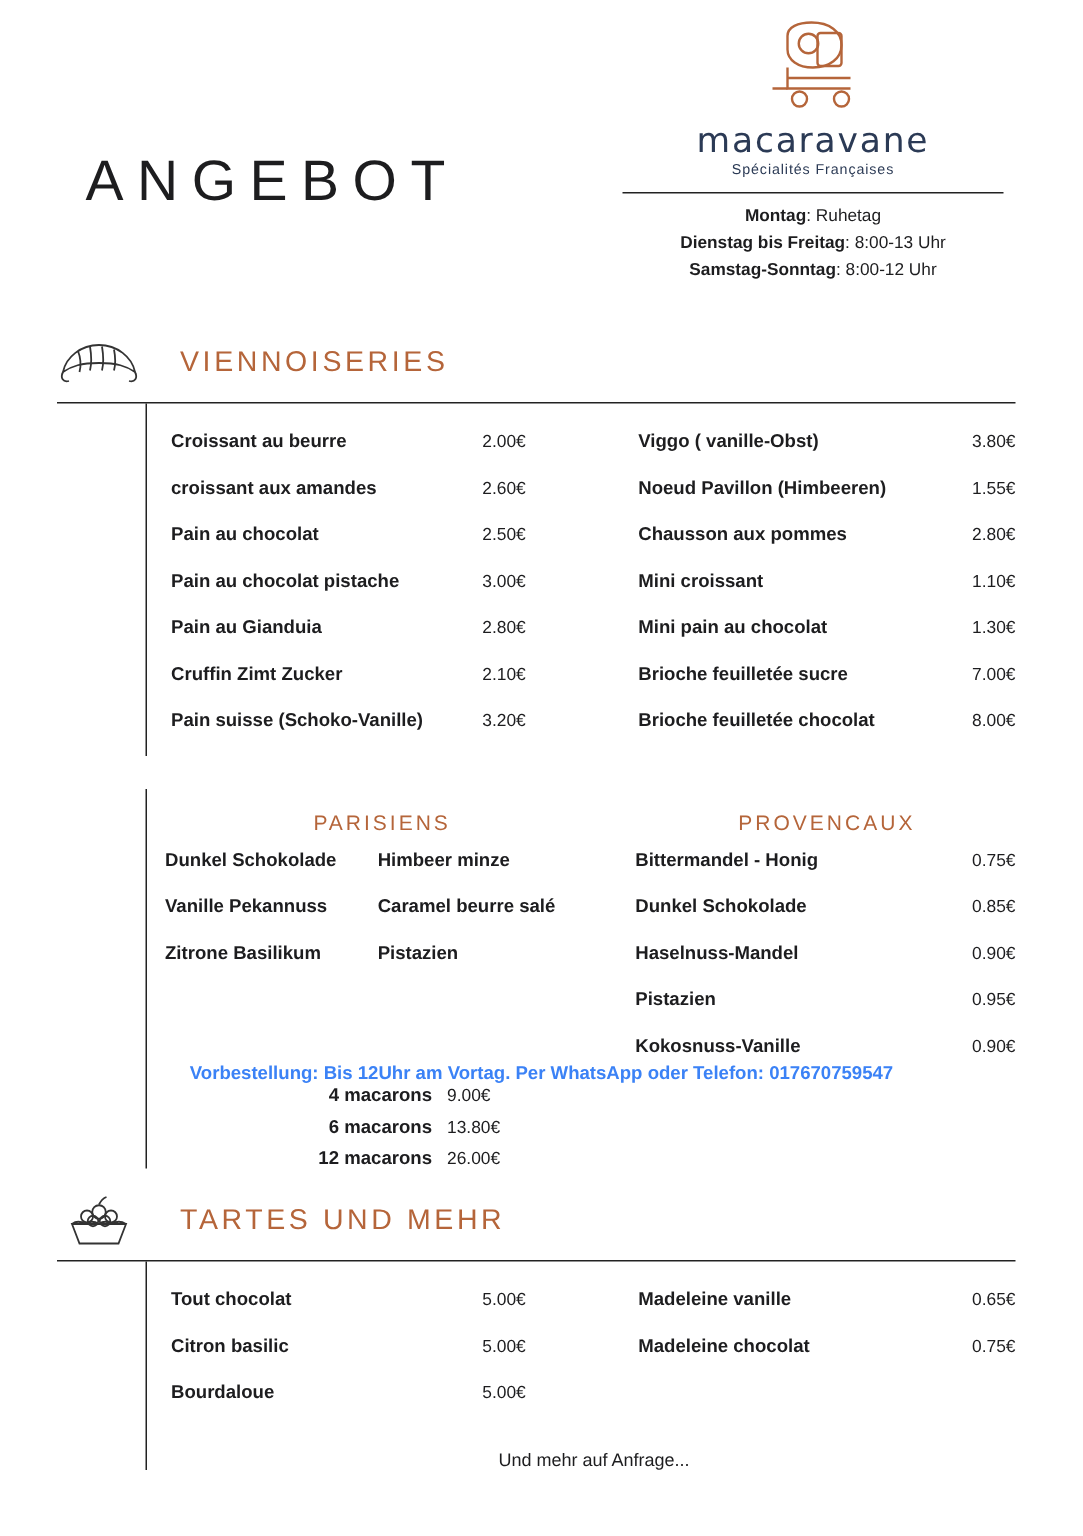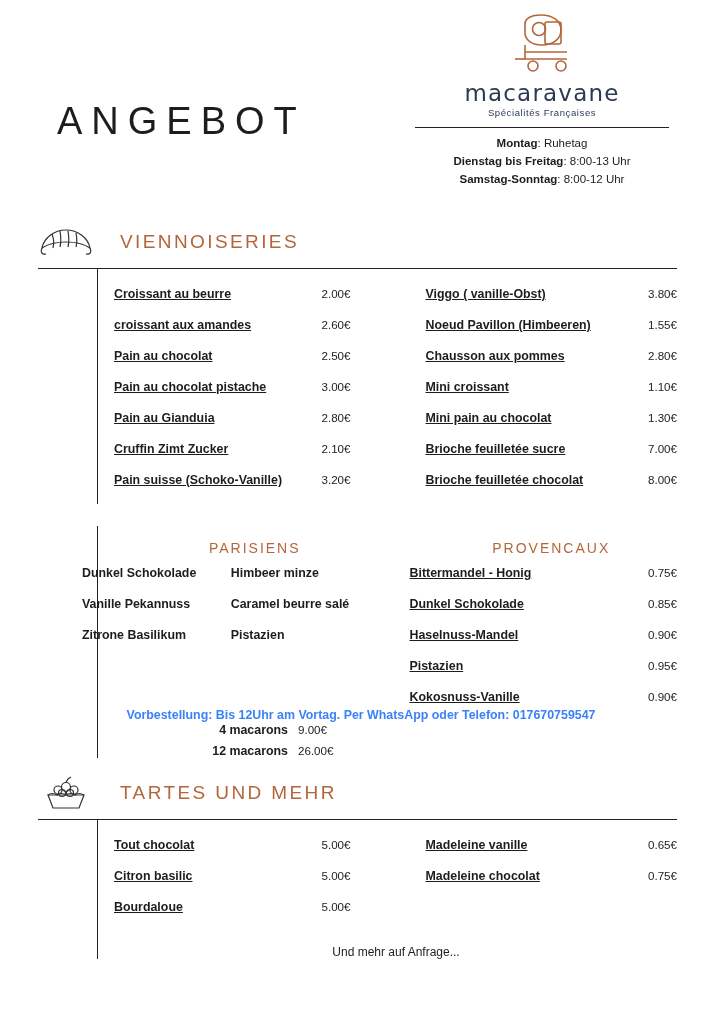--- a/index.html
+++ b/index.html
@@ -56,36 +56,36 @@
   }
 
   .cols { position: relative; display: flex; padding: 18px 45px 0 114px; }
   .col { width: 50%; }
   .col.right { padding-left: 30px; }
 
   .row {
     display: flex; align-items: baseline; justify-content: space-between;
     margin-bottom: 17px;
   }
-  .row .name { font-size: 12.4px; font-weight: bold; color: #1d1d1f; text-decoration: underline; }
+  .row .name { font-size: 12.4px; font-weight: bold; color: #1d1d1f; }
   .row .price { font-size: 11.6px; color: #1d1d1f; white-space: nowrap; }
   .row.left-row .price { width: 74px; text-align: left; }
   .row.right-row .price { width: 52px; text-align: right; }
 
   
   .mac-sub {
     display: flex; padding: 14px 45px 0 114px; margin-bottom: 4px;
   }
   .mac-sub .h {
     font-size: 14px; letter-spacing: 2px; color: #b5653a; text-align: center;
   }
   .mac-sub .h1 { width: 50%; }
   .mac-sub .h2 { width: 50%; padding-left: 30px; }
 
-  .mac-grid { display: flex; padding: 6px 45px 0 82px; }
+  .mac-grid { display: flex; padding: 6px 45px 0 110px; }
   .mac-left { width: 50%; display: flex; }
   .mac-left .c { width: 50%; }
   .mac-right { width: 50%; padding-left: 30px; }
   .mac-item { font-size: 12.4px; font-weight: bold; margin-bottom: 17px; }
 
   .bundle { padding-left: 196px; margin-top: 2px; }
   .bundle .brow { display: flex; align-items: baseline; margin-bottom: 7px; }
   .bundle .bname { font-size: 12.4px; font-weight: bold; width: 92px; text-align: right; }
   .bundle .bprice { font-size: 11.6px; margin-left: 10px; }
 
@@ -261,20 +261,24 @@
               <span class="price">0.90€</span>
             </div>
         </div>
       </div>
       <div class="bundle">
         <div class="brow">
             <span class="bname">4 macarons</span>
             <span class="bprice">9.00€</span>
           </div>
         <div class="brow">
+            <span class="bname">6 macarons</span>
+            <span class="bprice">13.80€</span>
+          </div>
+        <div class="brow">
             <span class="bname">12 macarons</span>
             <span class="bprice">26.00€</span>
           </div>
       </div>
     </div>
   </div>
 
   <div class="section" style="margin-top:8px;">
     <div class="sec-head">
       <span class="sec-icon">

